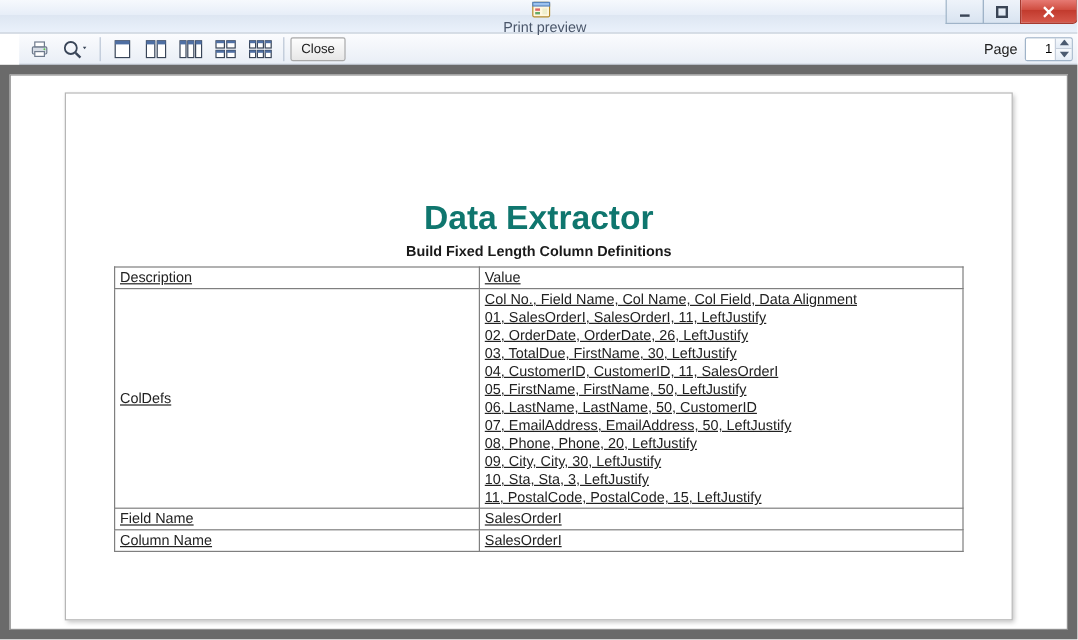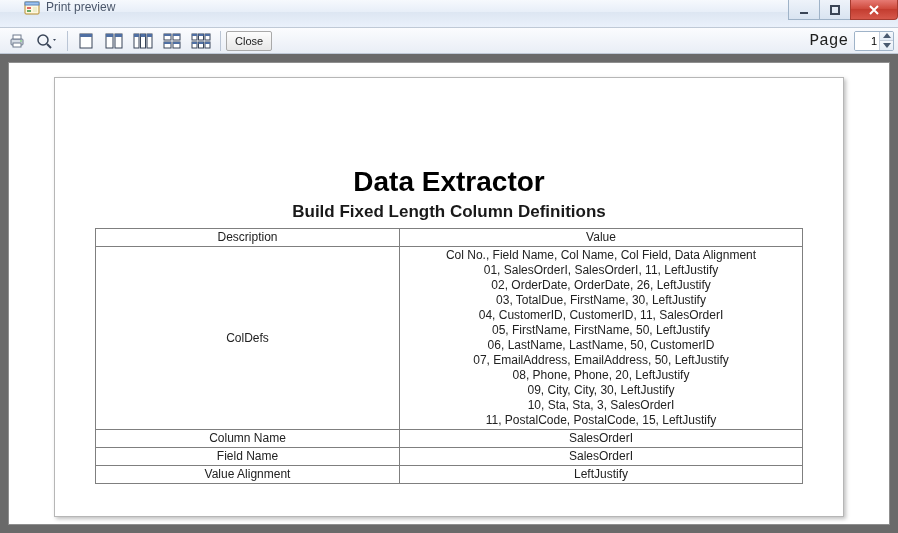--- a/index.html
+++ b/index.html
@@ -9,25 +9,27 @@
     font-size: 12px;
     background: #fff;
     width: 898px;
     height: 533px;
     overflow: hidden;
   }
 
   
   .titlebar {
     display: flex;
+    align-items: center;
     height: 28px;
     background: linear-gradient(#f6f9fd 0%, #e7eef8 45%, #dde6f2 46%, #eaf1fb 100%);
     border-bottom: 1px solid #bfc9d6;
-    padding-left: 24px;
+    padding-left: 10px;
     position: relative;
+    flex-direction: column;
   }
   .titlebar .app-icon {
     width: 16px; height: 16px;
     margin-right: 6px;
     display: inline-flex; align-items: center; justify-content: center;
   }
   .titlebar .title-text {
     color: #4a566a;
     font-size: 12px;
   }
@@ -58,20 +60,21 @@
 
   
   .toolbar {
     display: flex;
     align-items: center;
     height: 26px;
     background: linear-gradient(#fbfcfe, #e9eef6);
     border-bottom: 1px solid #bfc9d6;
     padding: 0 4px;
     gap: 2px;
+    margin-left: 16px;
   }
   .tool-btn {
     height: 22px;
     min-width: 24px;
     padding: 0 3px;
     display: inline-flex;
     align-items: center;
     justify-content: center;
     border: 1px solid transparent;
     border-radius: 3px;
@@ -89,24 +92,23 @@
     padding: 0 8px;
     font-size: 11px;
     color: #202020;
     height: 20px;
     border: 1px solid #a9a9a9;
     border-radius: 2px;
     background: linear-gradient(#fdfdfd, #e7e7e7);
   }
   .toolbar .spacer { flex: 1; }
   .page-label {
-    font-size: 16px;
+    font-size: 12px;
     color: #202020;
     margin-right: 4px;
-    font-family: Liberation Mono, monospace;
   }
   .page-spinner {
     display: inline-flex;
     align-items: stretch;
     height: 20px;
     border: 1px solid #9fb3c8;
     background: #fff;
     border-radius: 2px;
     overflow: hidden;
   }
@@ -158,49 +160,50 @@
     border: 1px solid #b6b6b6;
     box-shadow: 2px 2px 4px rgba(0,0,0,0.25);
     padding: 88px 40px 24px 40px;
     min-height: 440px;
   }
   .doc-title {
     font-family: Verdana, Arial, sans-serif;
     text-align: center;
     font-size: 28px;
     font-weight: 700;
-    color: #000000;
+    color: #0f766e;
     margin: 0 0 4px 0;
   }
   .doc-subtitle {
     font-family: Verdana, Arial, sans-serif;
     text-align: center;
-    font-size: 17px;
+    font-size: 12px;
     font-weight: 700;
     color: #191919;
     margin: 0 0 6px 0;
   }
 
   table.defs {
     width: 100%;
     border-collapse: collapse;
     table-layout: fixed;
     font-family: Arial, sans-serif;
     font-size: 12px;
     color: #222;
   }
   table.defs col.c1 { width: 43%; }
   table.defs col.c2 { width: 57%; }
   table.defs th, table.defs td {
     border: 1px solid #7f7f7f;
     padding: 1px 4px;
-    text-align: center;
+    text-align: left;
     vertical-align: top;
     font-weight: normal;
     line-height: 1.25;
+    text-decoration: underline;
   }
   table.defs th {
     font-weight: normal;
   }
   table.defs td.middle { vertical-align: middle; }
   .coldefs-lines div { white-space: nowrap; }
 </style>
 </head>
 <body>
 
@@ -358,35 +361,31 @@
                   <div>Col No., Field Name, Col Name, Col Field, Data Alignment</div>
                   <div>01, SalesOrderI, SalesOrderI, 11, LeftJustify</div>
                   <div>02, OrderDate, OrderDate, 26, LeftJustify</div>
                   <div>03, TotalDue, FirstName, 30, LeftJustify</div>
                   <div>04, CustomerID, CustomerID, 11, SalesOrderI</div>
                   <div>05, FirstName, FirstName, 50, LeftJustify</div>
                   <div>06, LastName, LastName, 50, CustomerID</div>
                   <div>07, EmailAddress, EmailAddress, 50, LeftJustify</div>
                   <div>08, Phone, Phone, 20, LeftJustify</div>
                   <div>09, City, City, 30, LeftJustify</div>
-                  <div>10, Sta, Sta, 3, SalesOrderI</div>
+                  <div>10, Sta, Sta, 3, LeftJustify</div>
                   <div>11, PostalCode, PostalCode, 15, LeftJustify</div>
                 </div>
             </td>
-          </tr>
-          <tr>
-            <td>Column Name</td>
-            <td>SalesOrderI</td>
           </tr>
           <tr>
             <td>Field Name</td>
             <td>SalesOrderI</td>
           </tr>
           <tr>
-            <td>Value Alignment</td>
-            <td>LeftJustify</td>
+            <td>Column Name</td>
+            <td>SalesOrderI</td>
           </tr>
         </tbody>
       </table>
 
     </div>
   </div>
 </div>
 
 </body></html>

